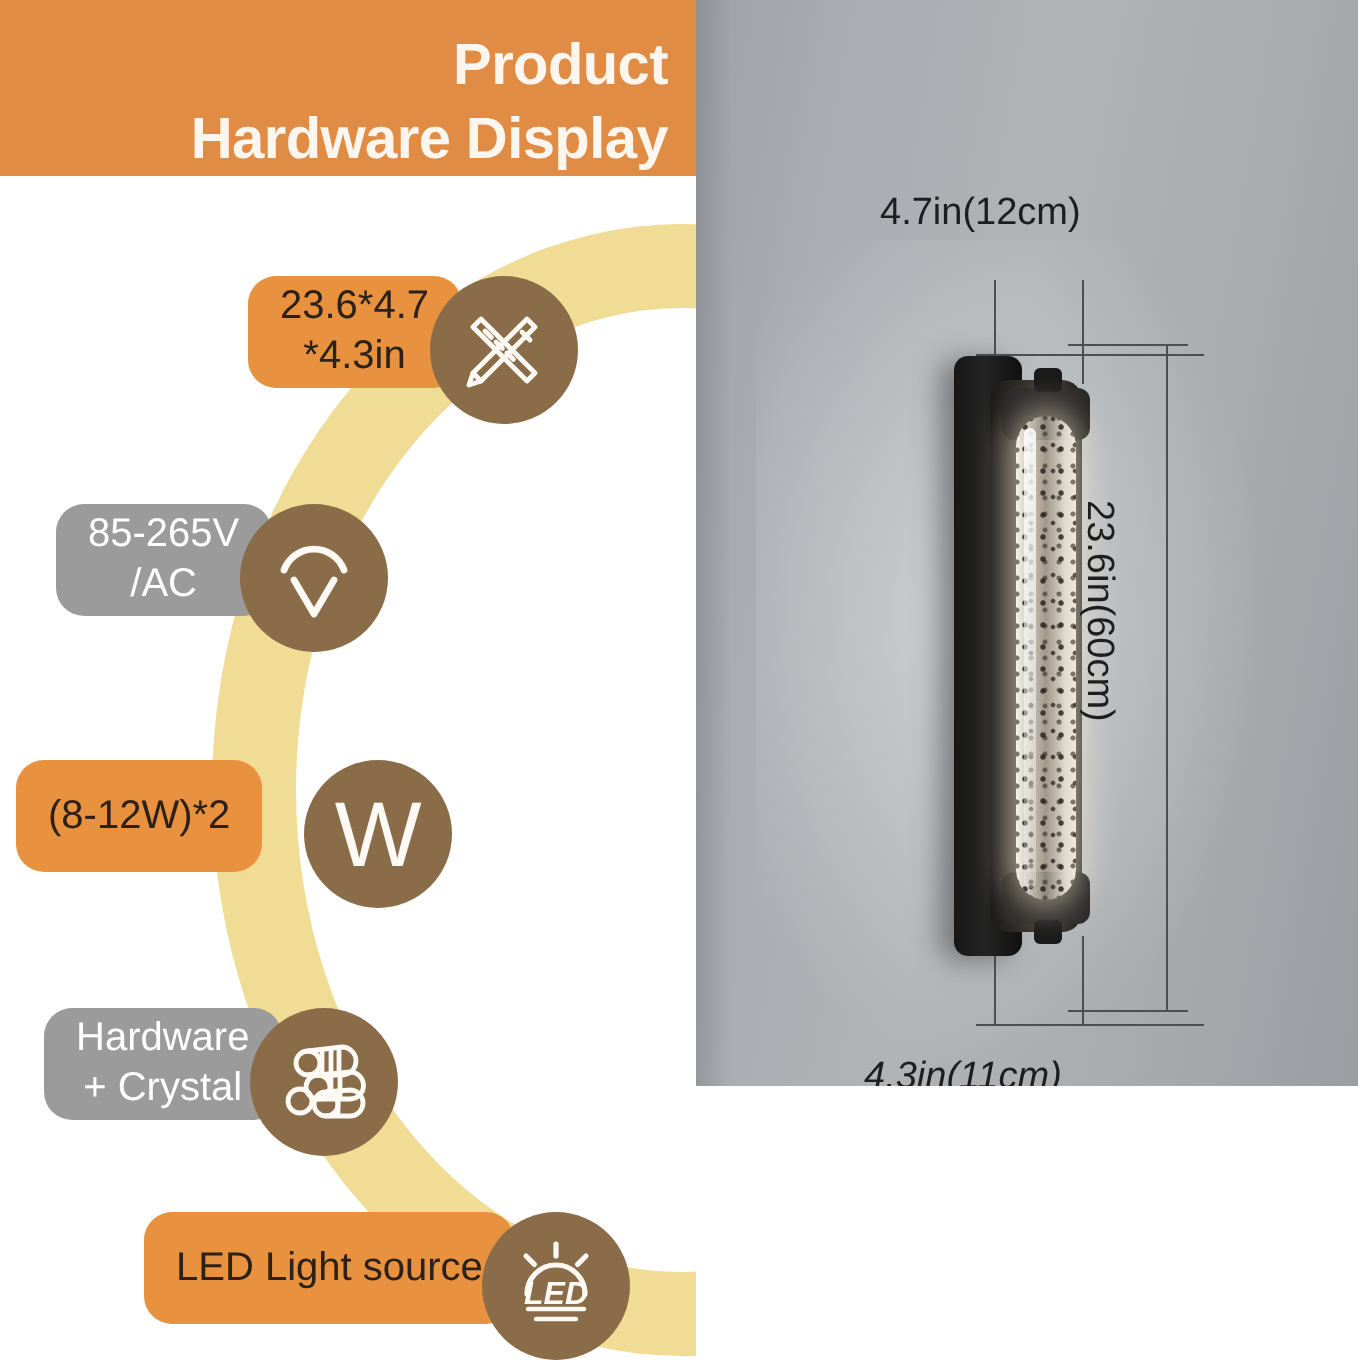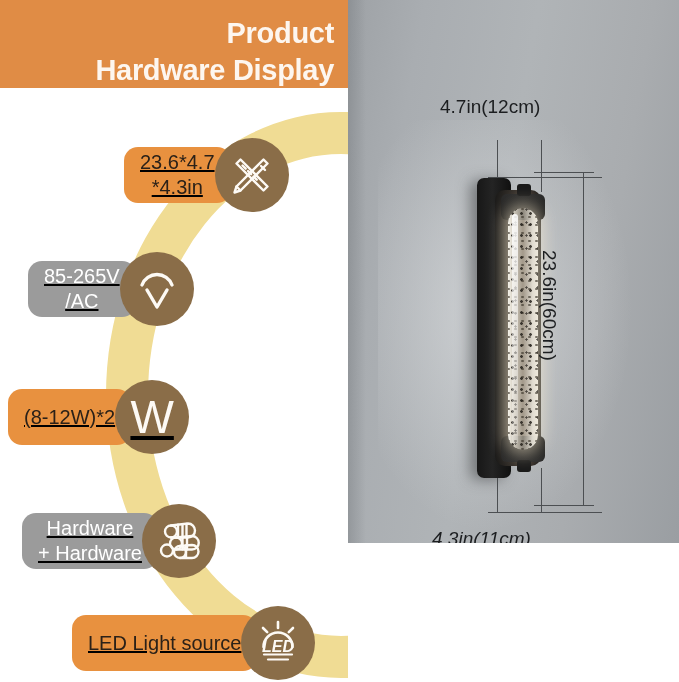--- a/index.html
+++ b/index.html
@@ -62,23 +62,22 @@
     border-radius: 50%;
     border: 42px solid #f0dc94;
     box-sizing: border-box;
     background: transparent;
   }
 
   
   .spec-row {
     position: absolute;
     display: flex;
-    align-items: center;
+    align-items: flex-start;
     height: 74px;
-    text-decoration: underline;
   }
   .spec-pill {
     display: flex;
     flex-direction: column;
     align-items: center;
     justify-content: center;
     border-radius: 14px;
     box-sizing: border-box;
     height: 56px;
     padding: 0 16px;
@@ -114,21 +113,21 @@
   .spec-circle .glyph-letter {
     color: #fdfaf5;
     font-size: 46px;
     font-weight: 400;
     line-height: 1;
   }
 
   
   #spec-row-0 { left: 124px; top: 138px; }
   #spec-row-1 { left: 28px;  top: 252px; }
-  #spec-row-2 { left: 8px;   top: 380px; }
+  #spec-row-2 { left: 8px;   top: 380px; gap: 37px; }
   #spec-row-3 { left: 22px;  top: 504px; }
   #spec-row-4 { left: 72px;  top: 606px; }
 
   
   #right-panel {
     position: absolute;
     left: 348px; top: 0;
     width: 331px; height: 543px;
     overflow: hidden;
     background:
@@ -301,21 +300,21 @@
         <span class="pl">(8-12W)*2</span>
       </div>
       <div class="spec-circle">
         <span class="glyph-letter">W</span>
       </div>
     </div>
 
     <div class="spec-row" id="spec-row-3">
       <div class="spec-pill gray">
         <span class="pl">Hardware</span>
-        <span class="pl">+ Hardware</span>
+        <span class="pl">+ Crystal</span>
       </div>
       <div class="spec-circle">
         <svg width="50" height="50" viewBox="0 0 50 50" fill="none" stroke="#fdfaf5" stroke-width="2.4" stroke-linecap="round" stroke-linejoin="round">
 
           <ellipse cx="17" cy="15.5" rx="6" ry="6"></ellipse>
           <path d="M17 9.5 L 34 7.5 A 6 6 0 0 1 34 21.5 L 17 21.5"></path>
           <path d="M24 8.8 l0 12.2 M28.5 8.3 l0 13.1 M32.5 7.9 l0 13.4"></path>
 
           <ellipse cx="22" cy="27.5" rx="6" ry="6"></ellipse>
           <path d="M22 21.5 L 38 20 A 6 6 0 0 1 38 33.5 L 22 33.5"></path>

